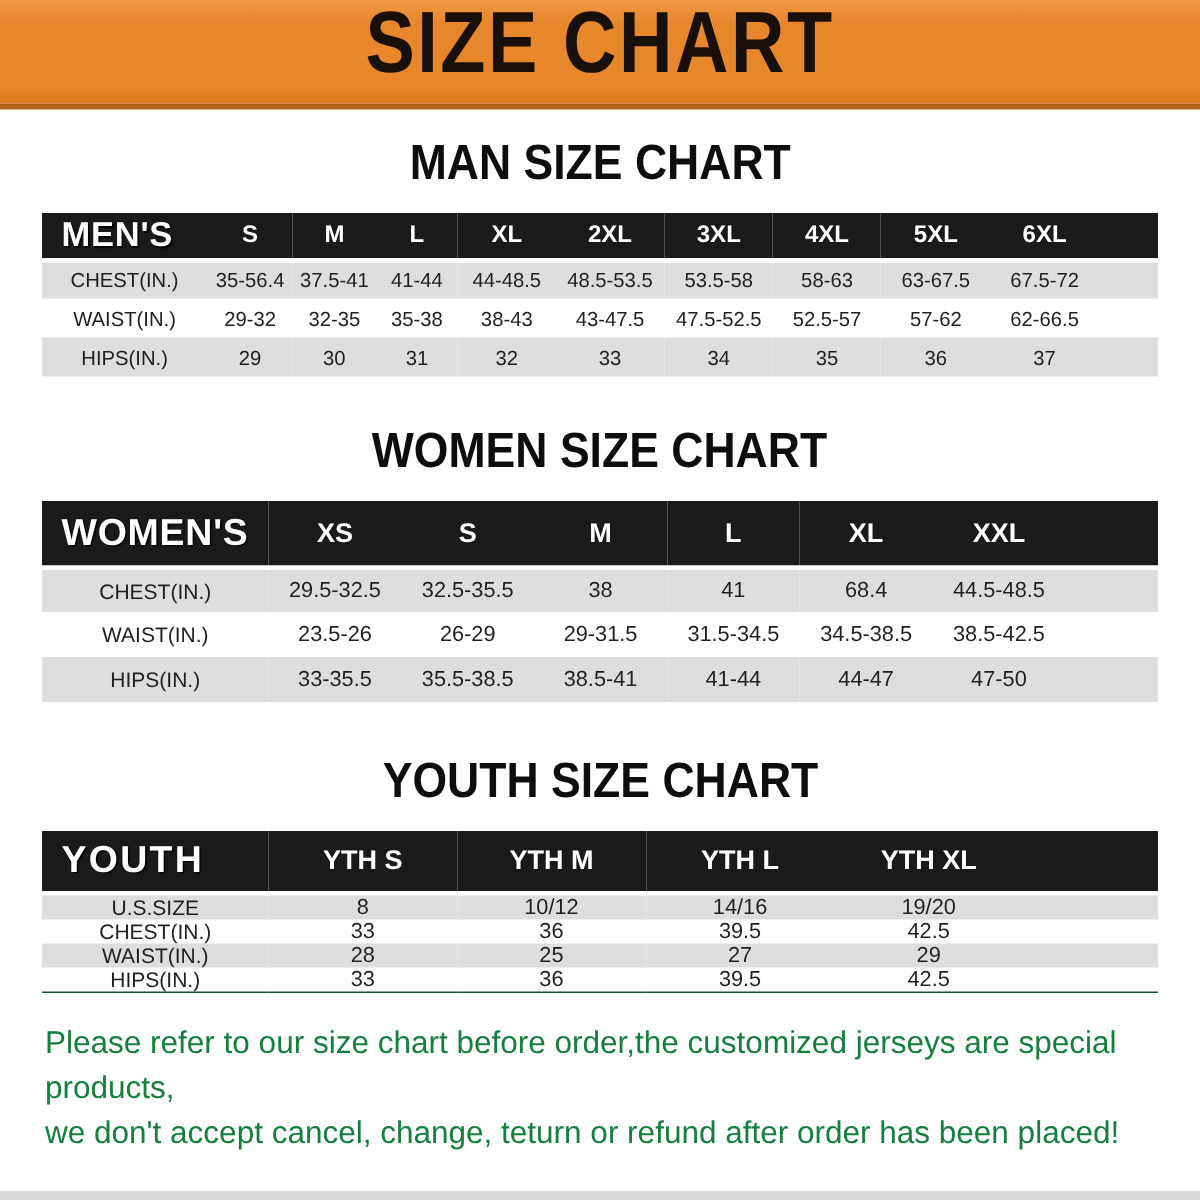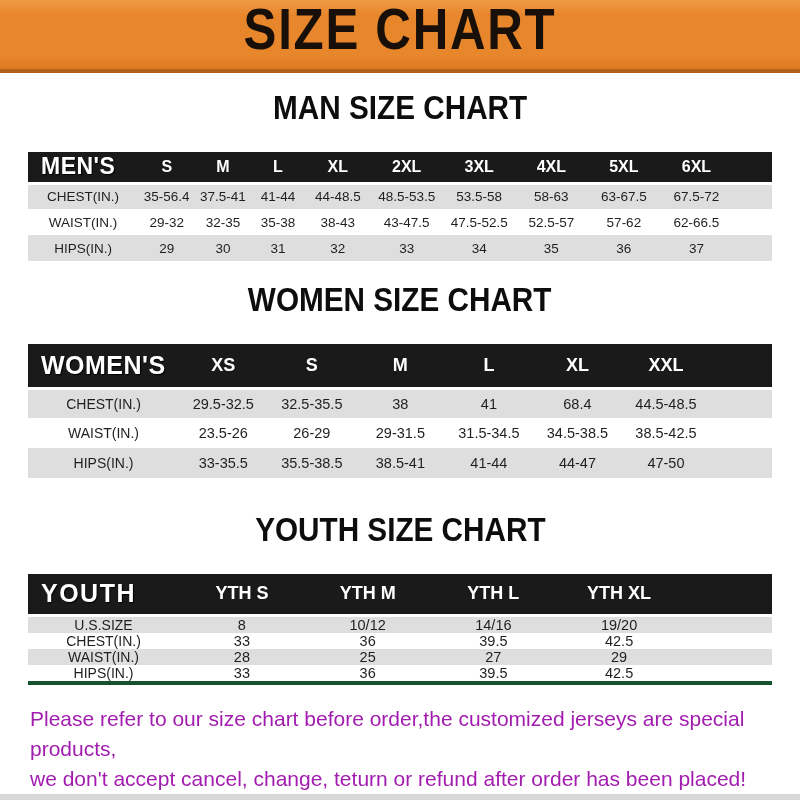--- a/index.html
+++ b/index.html
@@ -29,30 +29,30 @@
   }
 
   
   .section-title {
     margin: 0; text-align: center;
     font-weight: bold; color: #0d0d0d;
     white-space: nowrap;
   }
   .section-title > span { display: inline-block; transform: scaleX(0.9); letter-spacing: 0px; }
   .title-men   { margin-top: 16px; font-size: 33px; }
-  .title-women { margin-top: 20px; font-size: 33px; }
+  .title-women { margin-top: 30px; font-size: 33px; }
   .title-youth { margin-top: 33px; font-size: 33px; }
 
   
   .size-table {
     border-collapse: collapse;
     table-layout: fixed;
     width: 744px;
     margin-left: 28px;
-    margin-top: 25px;
+    margin-top: 15px;
   }
   .size-table thead th {
     background: #1A1A1A;
     color: #ffffff;
     font-weight: bold;
     text-align: center;
     padding: 0;
   }
   .size-table thead tr { border-bottom: 3px solid #ffffff; }
   .size-table thead th.corner {
@@ -75,29 +75,29 @@
 
   .table-women thead th { height: 44px; font-size: 18px; }
   .table-women thead th.corner { font-size: 25px; }
   .table-women tbody td { height: 30px; font-size: 14.5px; }
   .table-women tbody td.row-label { font-size: 14px; }
 
   .table-youth thead th { height: 41px; font-size: 18px; }
   .table-youth thead th.corner { font-size: 25px; letter-spacing: 1.5px; }
   .table-youth tbody td { height: 14px; font-size: 14.5px; }
   .table-youth tbody td.row-label { font-size: 14px; }
-  .table-youth { border-bottom: 4px solid #14532d; }
+  .table-youth { border-bottom: 1px solid #14532d; }
 
   
   .notice { margin: 19px 0 0 30px; }
   .notice p {
     margin: 0;
     font-size: 21px;
     line-height: 30px;
-    color: #a21caf;
+    color: #15803d;
   }
 
   .bottom-strip {
     position: absolute; left: 0; bottom: 0;
     width: 800px; height: 6px;
     background: #D8D8D8;
   }
 </style>
 </head>
 <body>

